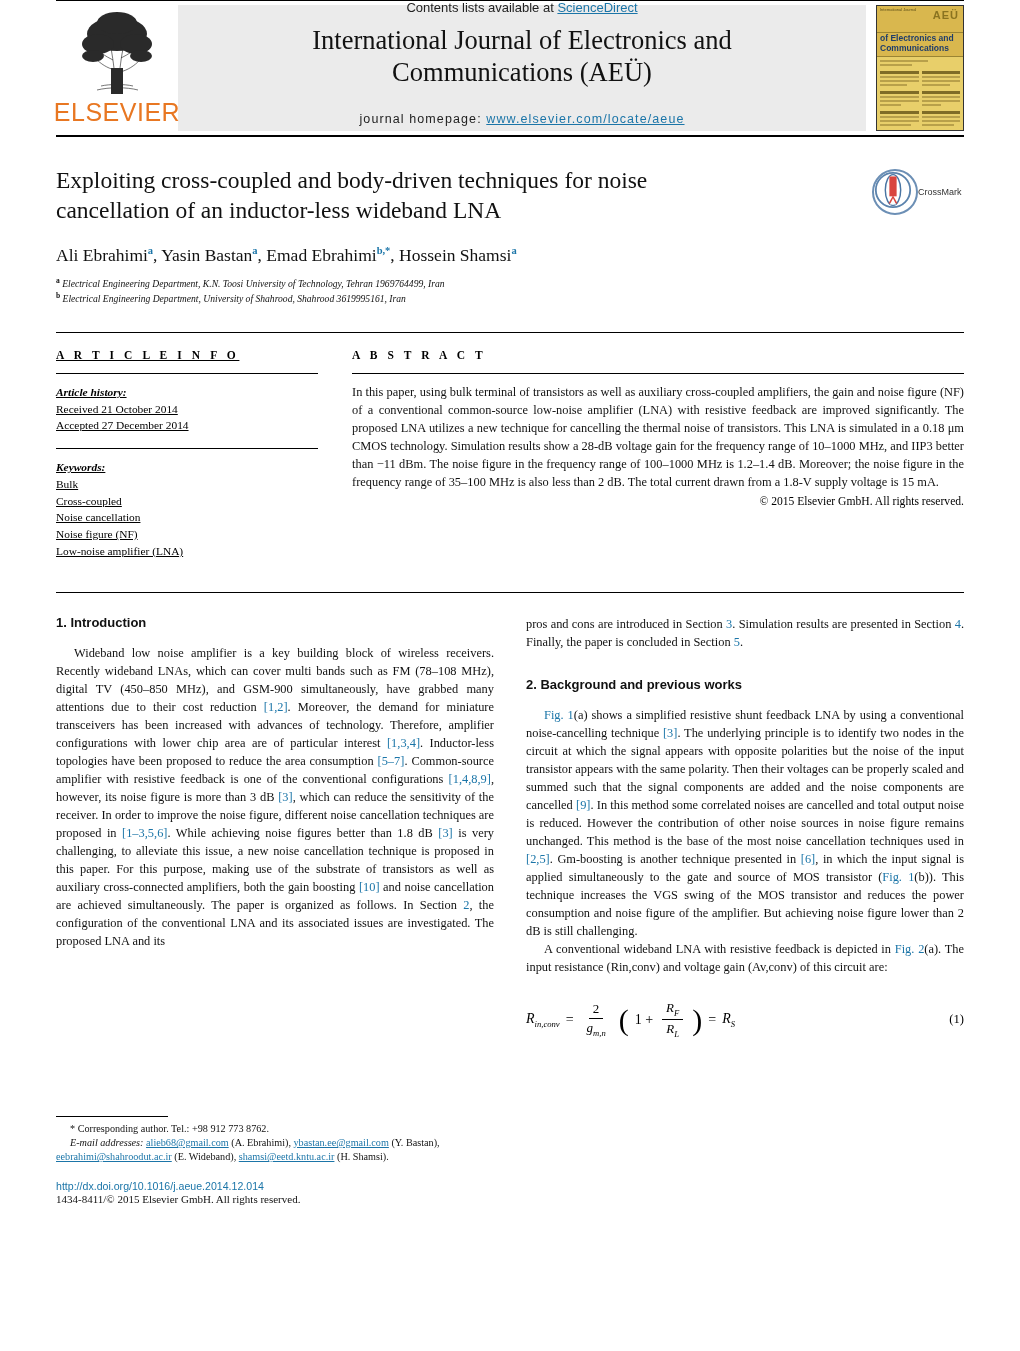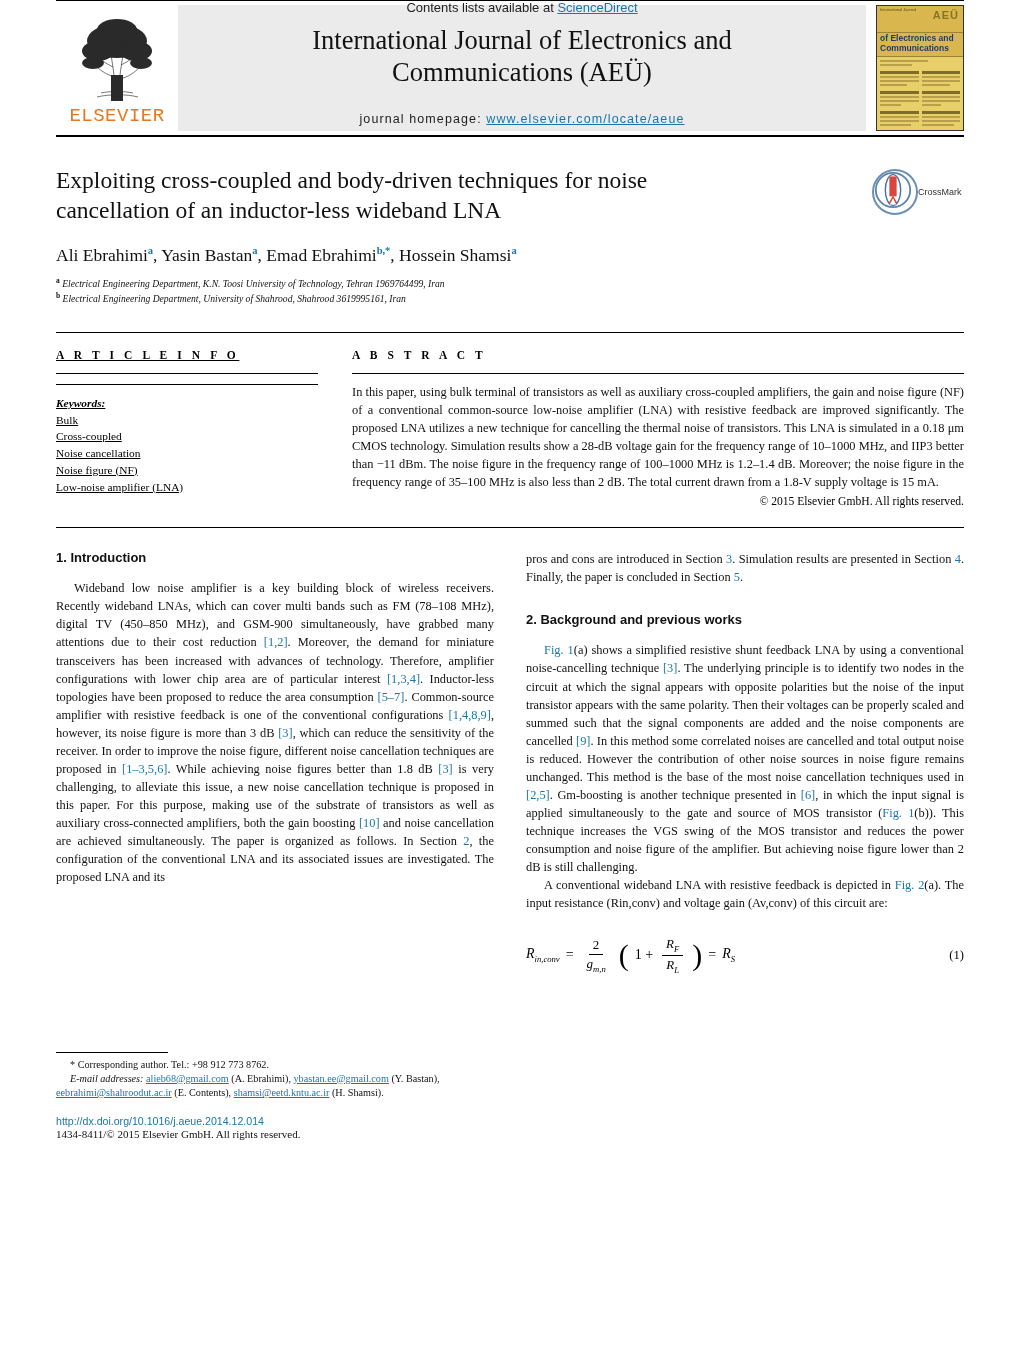--- a/index.html
+++ b/index.html
@@ -56,22 +56,22 @@
     align-items: center;
     padding-bottom: 4px;
   }
   .tree {
     width: 84px;
     height: 88px;
     position: relative;
     margin-bottom: 2px;
   }
   .elsevier-word {
-    font-family: Liberation Mono, monospace;
-    font-size: 19px;
+    font-family: Liberation Sans, sans-serif;
+    font-size: 25px;
     letter-spacing: 0.5px;
     color: #E87722;
     font-weight: 400;
   }
   .masthead-center {
     flex: 1;
     background: #ebebeb;
     display: flex;
     flex-direction: column;
     align-items: center;
@@ -528,20 +528,25 @@
       <div><sup>a</sup> <span>Electrical Engineering Department, K.N. Toosi University of Technology, Tehran 1969764499, Iran</span></div>
       <div><sup>b</sup> <span>Electrical Engineering Department, University of Shahrood, Shahrood 3619995161, Iran</span></div>
     </div>
   </div>
 
   <div class="info-abstract">
 
     <div class="info-col">
       <div class="sec-head">A R T I C L E   I N F O</div>
       <div class="thin-rule"></div>
+      <div class="info-group">
+        <div class="lbl">Article history:</div>
+        <div>Received 21 October 2014</div>
+        <div>Accepted 27 December 2014</div>
+      </div>
       <div class="thin-rule"></div>
       <div class="info-group">
         <div class="lbl">Keywords:</div>
         <div>Bulk</div>
         <div>Cross-coupled</div>
         <div>Noise cancellation</div>
         <div>Noise figure (NF)</div>
         <div>Low-noise amplifier (LNA)</div>
       </div>
     </div>
@@ -561,21 +566,21 @@
     <div class="col" style="height:590px">
       <h2 class="num-head">1.  Introduction</h2>
       <p class="body-p"><span>Wideband low noise amplifier is a key building block of wireless receivers. Recently wideband LNAs, which can cover multi bands such as FM (78–108 MHz), digital TV (450–850 MHz), and GSM-900 simultaneously, have grabbed many attentions due to their cost reduction </span><span class="ref">[1,2]</span><span>. Moreover, the demand for miniature transceivers has been increased with advances of technology. Therefore, amplifier configurations with lower chip area are of particular interest </span><span class="ref">[1,3,4]</span><span>. Inductor-less topologies have been proposed to reduce the area consumption </span><span class="ref">[5–7]</span><span>. Common-source amplifier with resistive feedback is one of the conventional configurations </span><span class="ref">[1,4,8,9]</span><span>, however, its noise figure is more than 3 dB </span><span class="ref">[3]</span><span>, which can reduce the sensitivity of the receiver. In order to improve the noise figure, different noise cancellation techniques are proposed in </span><span class="ref">[1–3,5,6]</span><span>. While achieving noise figures better than 1.8 dB </span><span class="ref">[3]</span><span> is very challenging, to alleviate this issue, a new noise cancellation technique is proposed in this paper. For this purpose, making use of the substrate of transistors as well as auxiliary cross-connected amplifiers, both the gain boosting </span><span class="ref">[10]</span><span> and noise cancellation are achieved simultaneously. The paper is organized as follows. In Section </span><span class="ref">2</span><span>, the configuration of the conventional LNA and its associated issues are investigated. The proposed LNA and its</span></p>
 
       <div class="footnote">
         <div class="footnote-rule"></div>
         <div class="footnote-text">
           <div style="padding-left:14px">* Corresponding author. Tel.: +98 912 773 8762.</div>
           <div style="text-indent:14px">
             <span class="ital">E-mail addresses:</span>
-            <a href="#" class="ref">alieb68@gmail.com</a><span> (A. Ebrahimi), </span><a href="#" class="ref">ybastan.ee@gmail.com</a><span> (Y. Bastan), </span><a href="#" class="ref">eebrahimi@shahroodut.ac.ir</a><span> (E. Contents), </span><a href="#" class="ref">shamsi@eetd.kntu.ac.ir</a><span> (H. Shamsi).</span>
+            <a href="#" class="ref">alieb68@gmail.com</a><span> (A. Ebrahimi), </span><a href="#" class="ref">ybastan.ee@gmail.com</a><span> (Y. Bastan), </span><a href="#" class="ref">eebrahimi@shahroodut.ac.ir</a><span> (E. Wideband), </span><a href="#" class="ref">shamsi@eetd.kntu.ac.ir</a><span> (H. Shamsi).</span>
           </div>
         </div>
         <div class="doi-line">
           <a href="#" style="color:inherit;text-decoration:none">http://dx.doi.org/10.1016/j.aeue.2014.12.014</a>
         </div>
         <div class="issn-line">1434-8411/© 2015 Elsevier GmbH. All rights reserved.</div>
       </div>
     </div>
 
     <div class="col">

